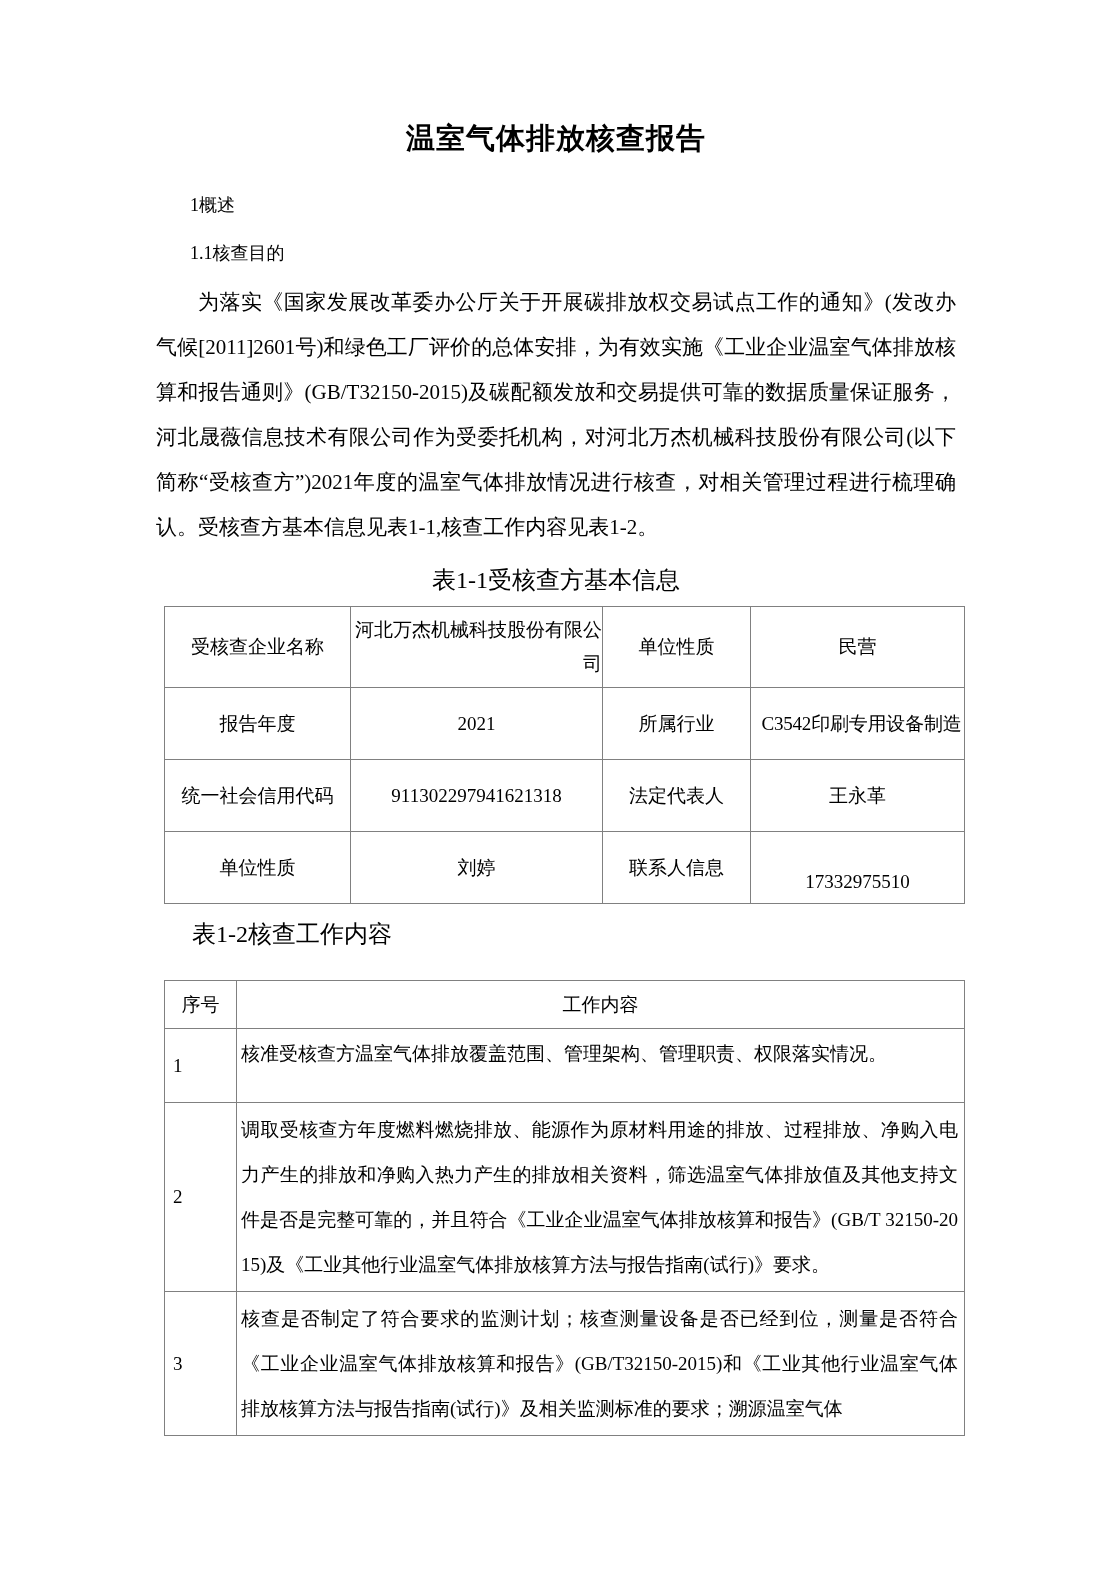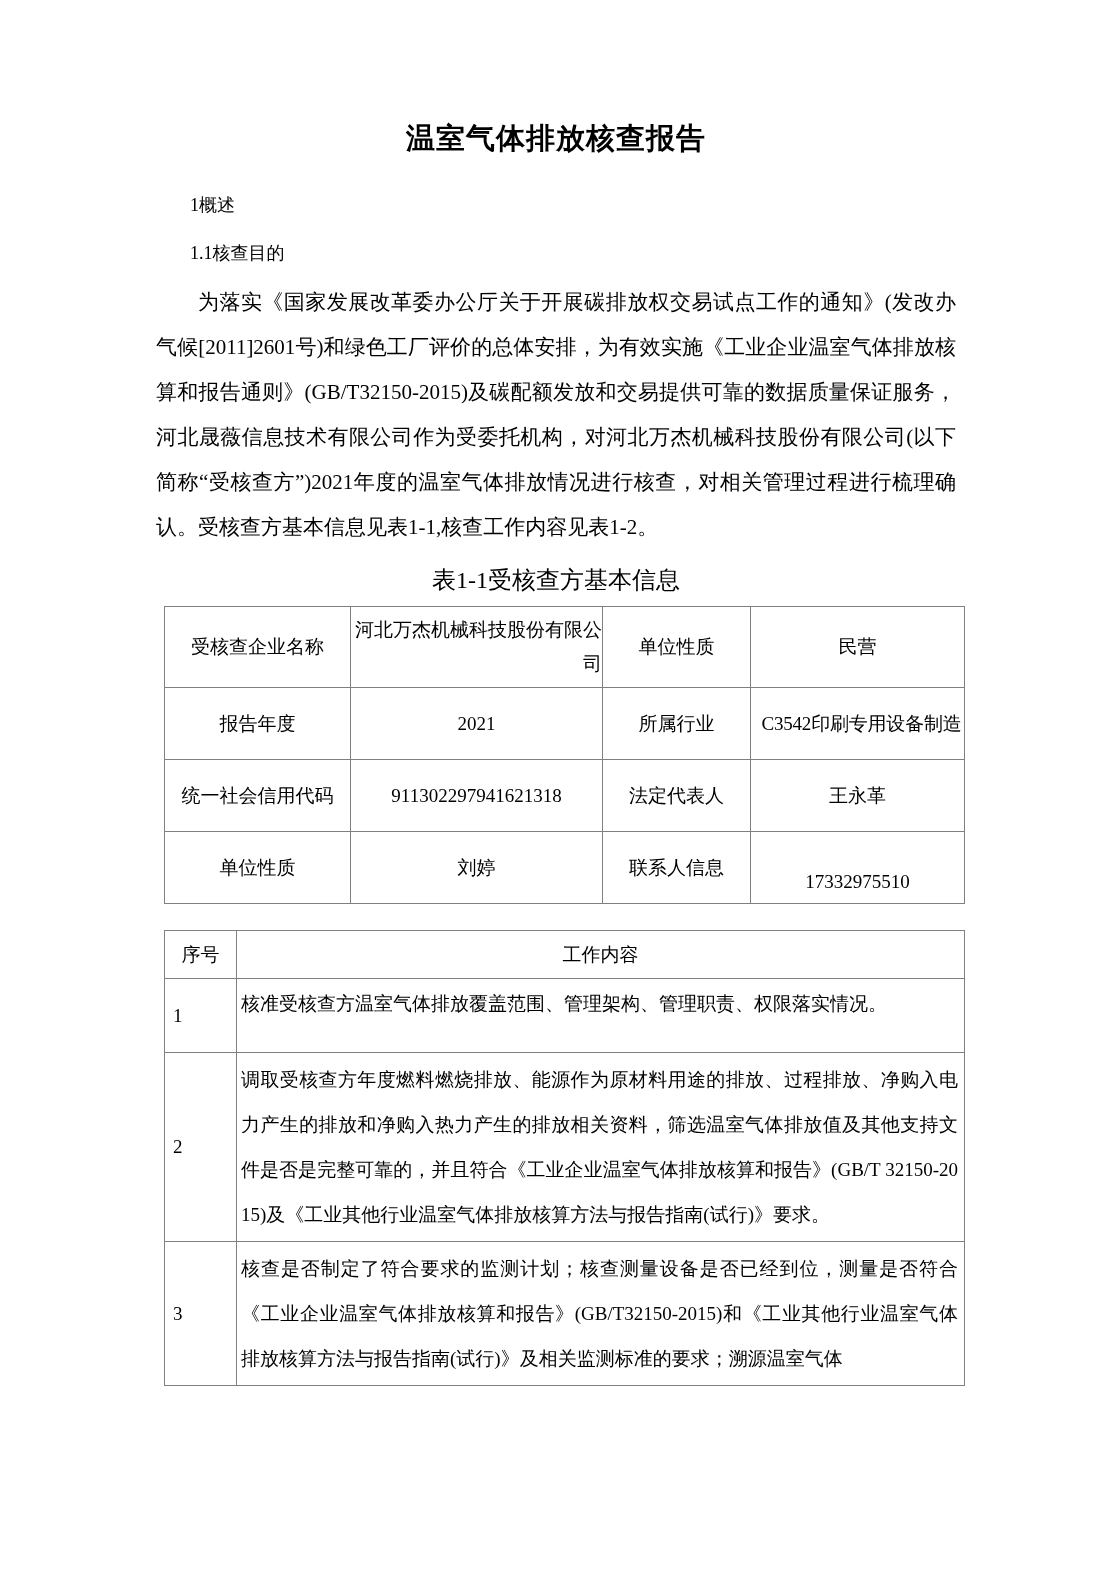--- a/index.html
+++ b/index.html
@@ -171,20 +171,21 @@
         </tr>
         <tr>
           <td>单位性质</td>
           <td>刘婷</td>
           <td>联系人信息</td>
           <td class="cell-phone">17332975510</td>
         </tr>
       </tbody>
     </table>
 
+    <div class="table-caption left">表1-2核查工作内容</div>
 
     <table class="doc-table" id="table-work-content">
       <colgroup>
         <col class="c-no">
           <col class="c-body">
       </colgroup>
       <thead>
         <tr>
           <td>序号</td>
           <td>工作内容</td>

